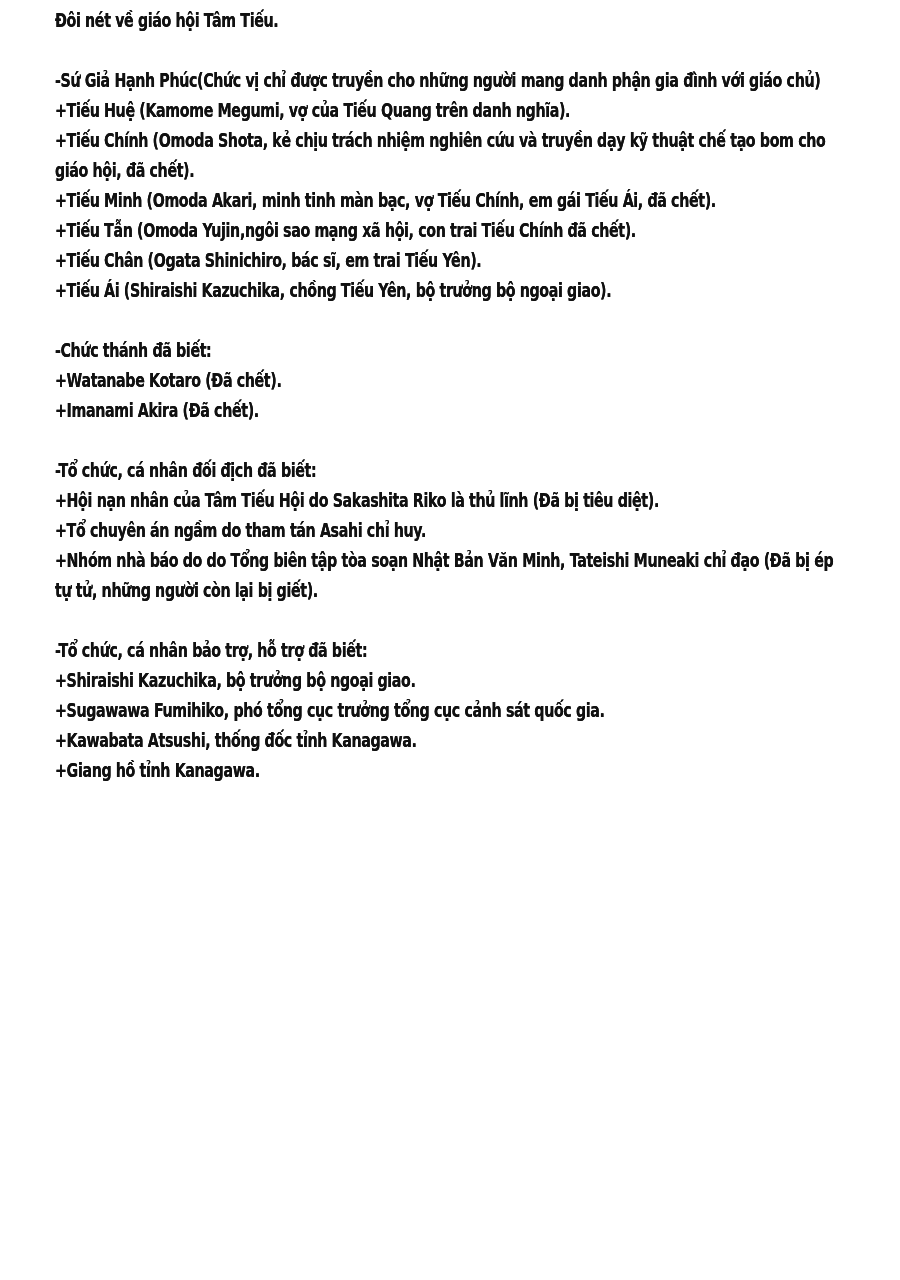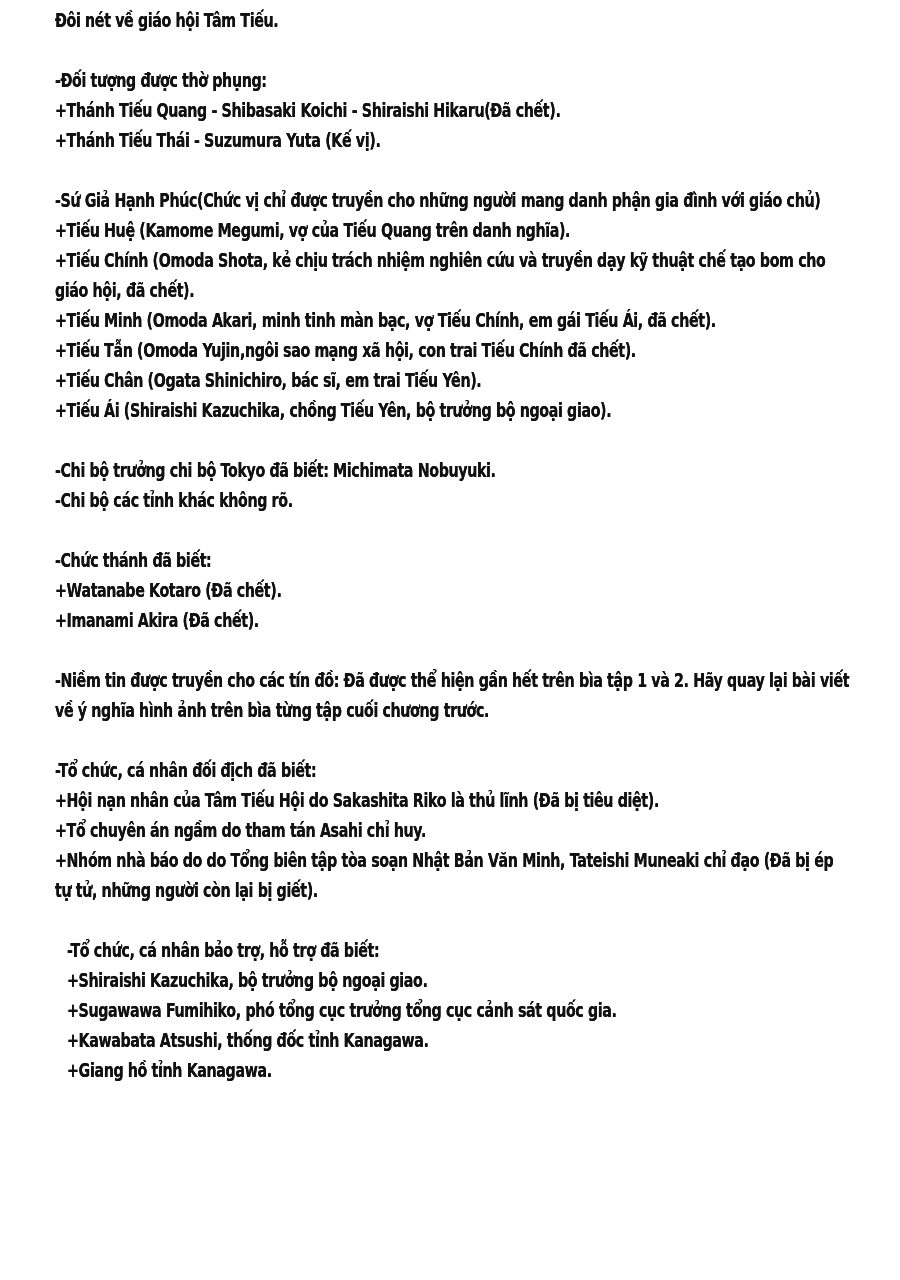--- a/index.html
+++ b/index.html
@@ -18,21 +18,20 @@
     height: 1280px;
     padding: 5px 0 0 55px;
     background: #ffffff;
     border-radius: 27px;
   }
   .block {
     margin: 0 0 30px 0;
   }
   .block:last-child {
     margin-bottom: 0;
-    margin-left: 12px;
   }
   .line {
     height: 30px;
     line-height: 30px;
     white-space: nowrap;
     font-family: "DejaVu Sans", sans-serif;
     font-weight: 700;
     font-size: 19px;
     letter-spacing: -0.5px;
     color: #111111;
@@ -44,46 +43,33 @@
 </style>
 </head>
 <body>
 
 <main class="page">
   <div id="doc">
       <div class="block">
         <div class="line">Đôi nét về giáo hội Tâm Tiếu.</div>
       </div>
       <div class="block">
-        <div class="line">-Đối tượng được thờ phụng:</div>
-        <div class="line">+Thánh Tiếu Quang - Shibasaki Koichi - Shiraishi Hikaru(Đã chết).</div>
-        <div class="line">+Thánh Tiếu Thái - Suzumura Yuta (Kế vị).</div>
-      </div>
-      <div class="block">
         <div class="line">-Sứ Giả Hạnh Phúc(Chức vị chỉ được truyền cho những người mang danh phận gia đình với giáo chủ)</div>
         <div class="line">+Tiếu Huệ (Kamome Megumi, vợ của Tiếu Quang trên danh nghĩa).</div>
         <div class="line">+Tiếu Chính (Omoda Shota, kẻ chịu trách nhiệm nghiên cứu và truyền dạy kỹ thuật chế tạo bom cho</div>
         <div class="line">giáo hội, đã chết).</div>
         <div class="line">+Tiếu Minh (Omoda Akari, minh tinh màn bạc, vợ Tiếu Chính, em gái Tiếu Ái, đã chết).</div>
         <div class="line">+Tiếu Tẫn (Omoda Yujin,ngôi sao mạng xã hội, con trai Tiếu Chính đã chết).</div>
         <div class="line">+Tiếu Chân (Ogata Shinichiro, bác sĩ, em trai Tiếu Yên).</div>
         <div class="line">+Tiếu Ái (Shiraishi Kazuchika, chồng Tiếu Yên, bộ trưởng bộ ngoại giao).</div>
       </div>
       <div class="block">
-        <div class="line">-Chi bộ trưởng chi bộ Tokyo đã biết: Michimata Nobuyuki.</div>
-        <div class="line">-Chi bộ các tỉnh khác không rõ.</div>
-      </div>
-      <div class="block">
         <div class="line">-Chức thánh đã biết:</div>
         <div class="line">+Watanabe Kotaro (Đã chết).</div>
         <div class="line">+Imanami Akira (Đã chết).</div>
-      </div>
-      <div class="block">
-        <div class="line">-Niềm tin được truyền cho các tín đồ: Đã được thể hiện gần hết trên bìa tập 1 và 2. Hãy quay lại bài viết</div>
-        <div class="line">về ý nghĩa hình ảnh trên bìa từng tập cuối chương trước.</div>
       </div>
       <div class="block">
         <div class="line">-Tổ chức, cá nhân đối địch đã biết:</div>
         <div class="line">+Hội nạn nhân của Tâm Tiếu Hội do Sakashita Riko là thủ lĩnh (Đã bị tiêu diệt).</div>
         <div class="line">+Tổ chuyên án ngầm do tham tán Asahi chỉ huy.</div>
         <div class="line">+Nhóm nhà báo do do Tổng biên tập tòa soạn Nhật Bản Văn Minh, Tateishi Muneaki chỉ đạo (Đã bị ép</div>
         <div class="line">tự tử, những người còn lại bị giết).</div>
       </div>
       <div class="block">
         <div class="line">-Tổ chức, cá nhân bảo trợ, hỗ trợ đã biết:</div>

